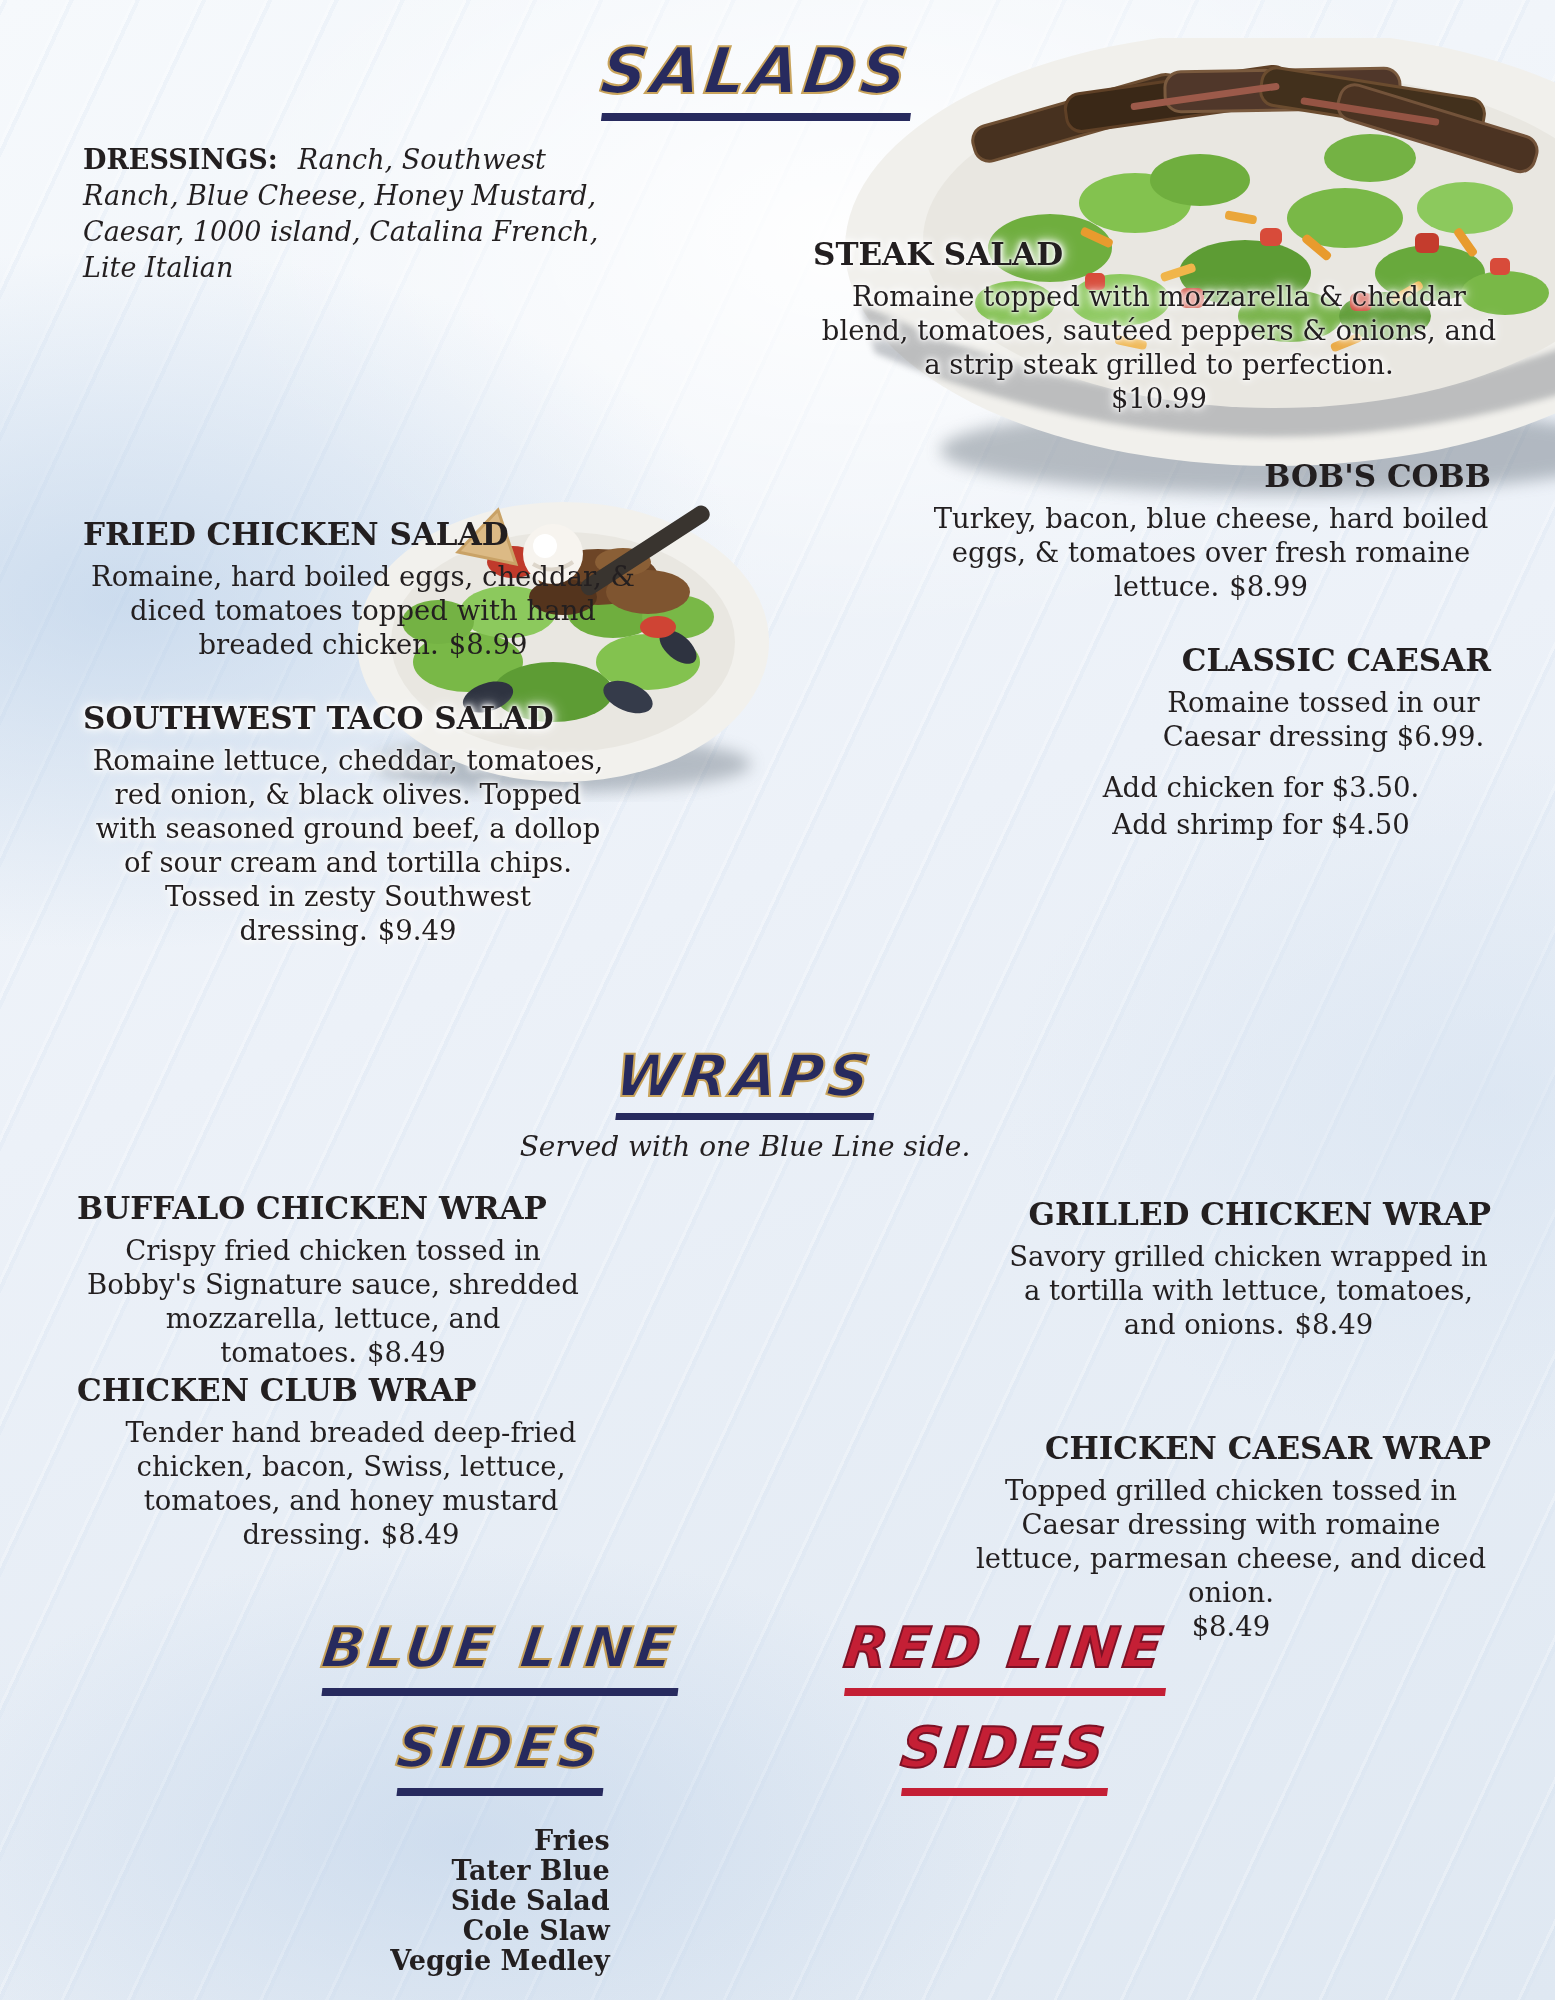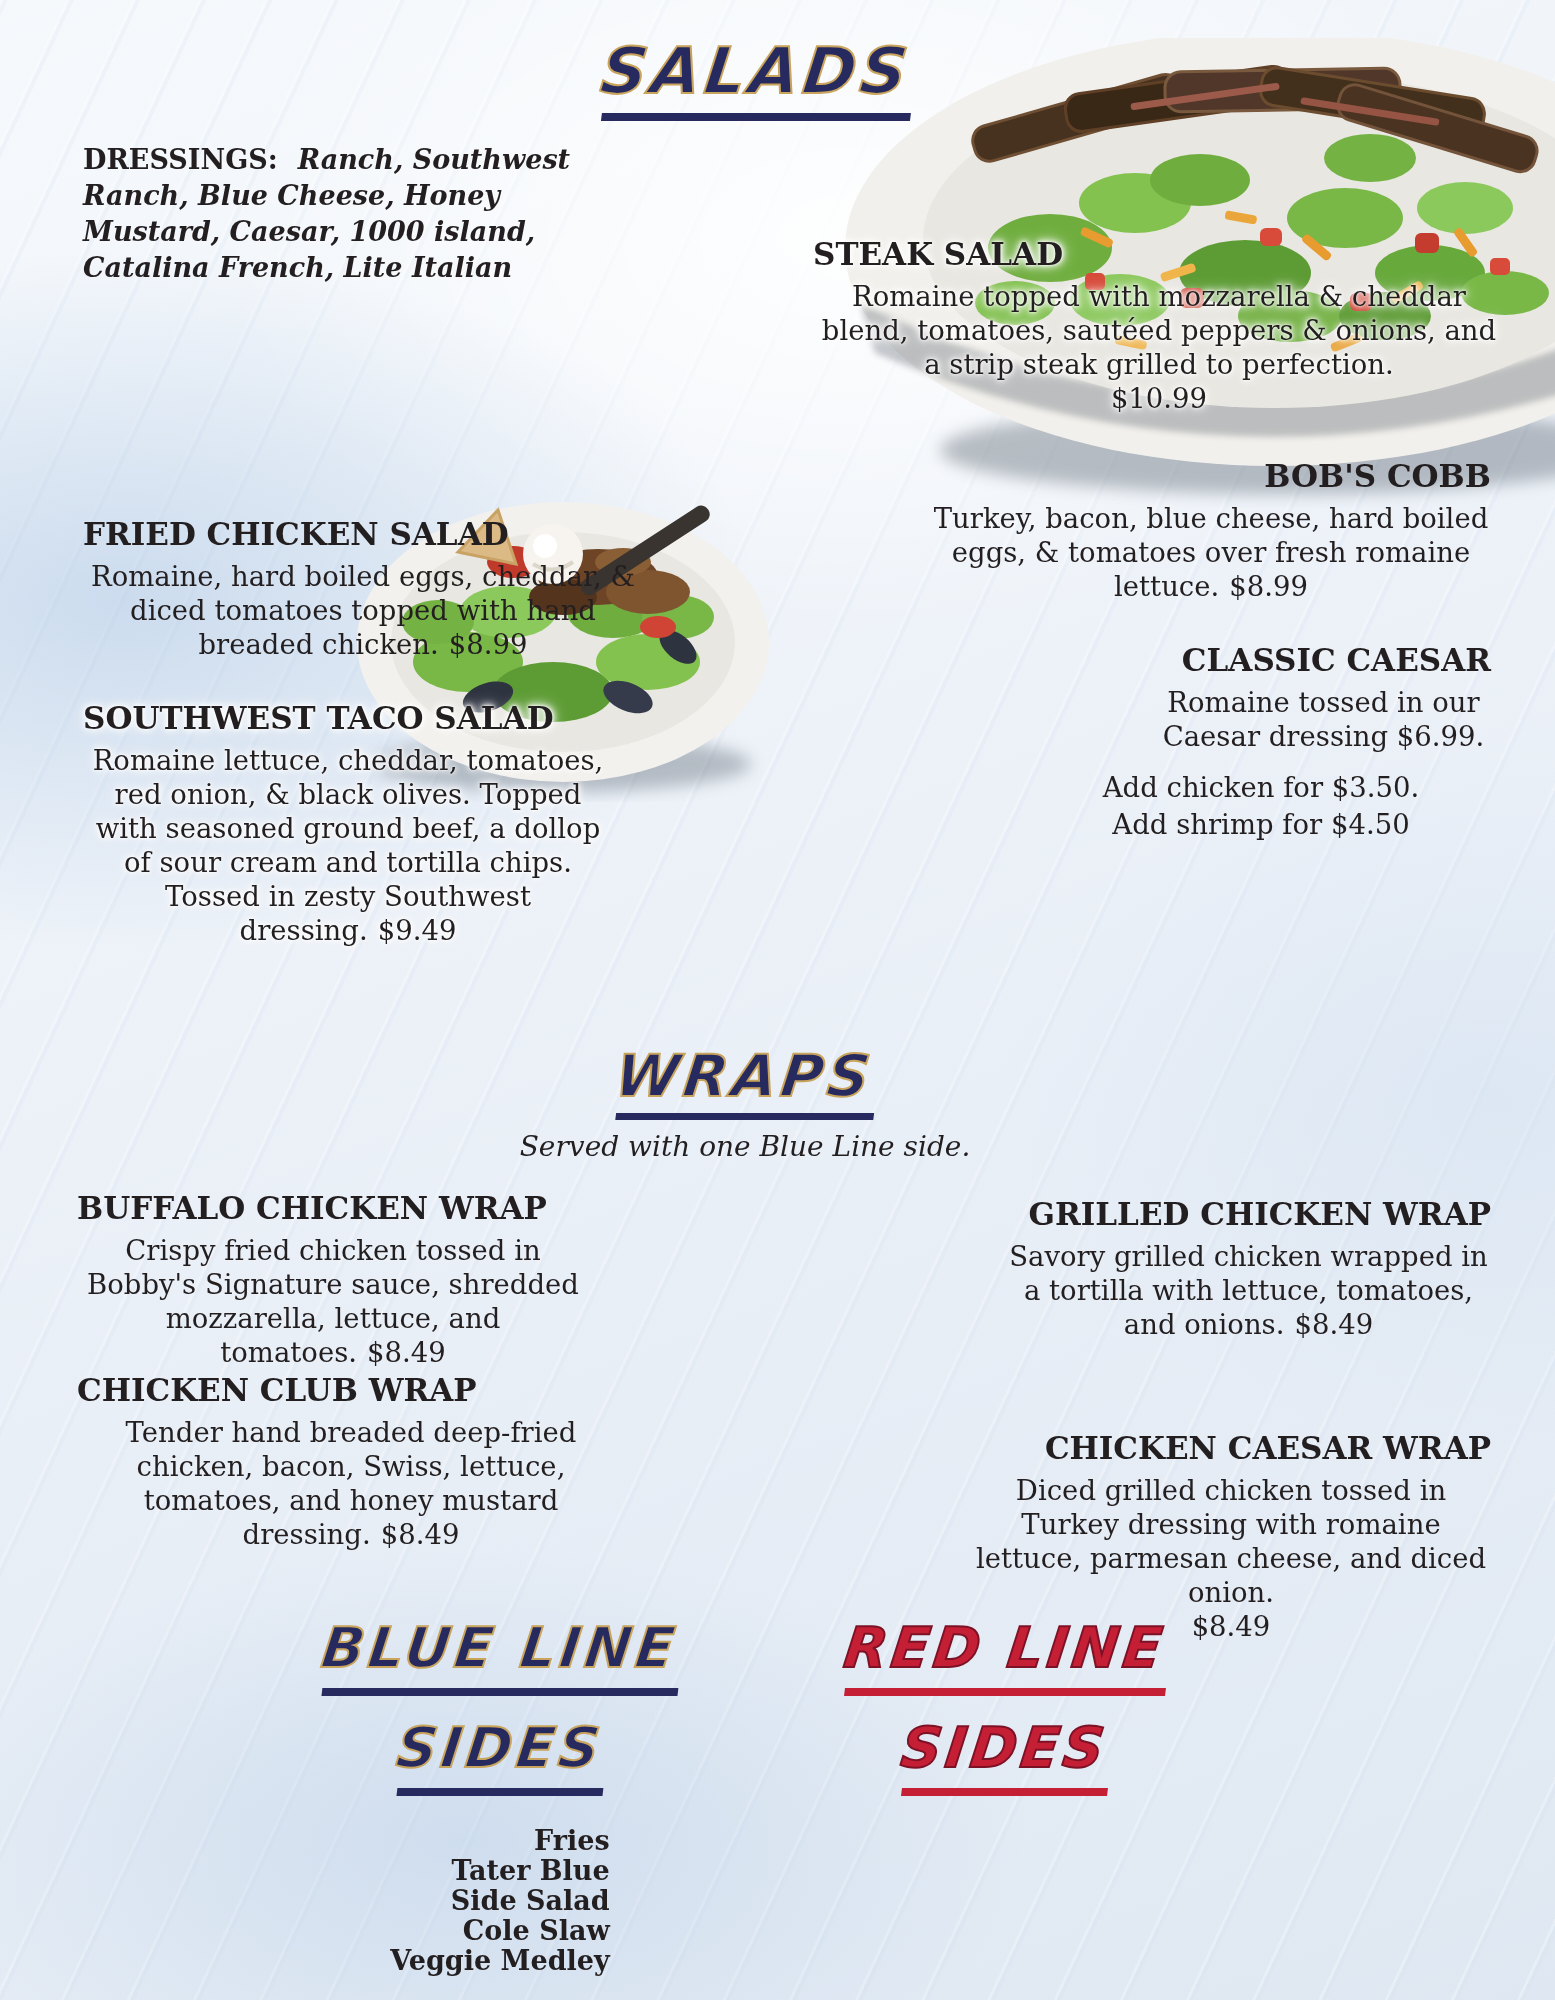--- a/index.html
+++ b/index.html
@@ -36,21 +36,21 @@
   .mi h3 { font:700 31px/40px "DejaVu Serif", serif; margin:0; }
   .mi p  { font:400 27.5px/34px "DejaVu Serif", serif; margin:5px 0 0;text-align:center; }
   .right { text-align:right; }
   .pi { margin-left:10px; }
   .price-block { display:block; }
   .glow, .glow h3, .glow p {
     text-shadow: 0 0 3px #fff, 0 0 6px #fff, 0 0 10px #fff, 0 0 16px rgba(255,255,255,.9);
   }
   .dressings { position:absolute; left:83px; top:142px; width:548px; font:400 27px/36px "DejaVu Serif", serif; z-index:4; }
   .dressings .lbl { font-weight:700; margin-right:20px; font-style:normal; }
-  .dressings .lst { font-style:italic;font-weight:bold; }
+  .dressings .lst { font-style:italic; }
   .addons { margin-top:16px !important; line-height:37px !important; }
   .addons span { display:block; }
   
   .sides-list { font:700 27px/30px "DejaVu Serif", serif; text-align:right; margin-top:30px; color:var(--text,#231f20); }
   .sides-list .note { font-weight:400; font-style:italic; }
   .photo { position:absolute; z-index:1; }
 </style>
 </head>
 <body>
 
@@ -209,21 +209,21 @@
     <p><span>Tender hand breaded deep-fried chicken, bacon, Swiss, lettuce, tomatoes, and honey mustard dressing.</span><span class="pi">$8.49</span></p>
   </div>
 
   <div class="mi right" style="right:64px;top:1194px;width:520px;">
     <h3>GRILLED CHICKEN WRAP</h3>
     <p style="width:485px;margin-left:auto;"><span>Savory grilled chicken wrapped in a tortilla with lettuce, tomatoes, and onions.</span><span class="pi">$8.49</span></p>
   </div>
 
   <div class="mi right" style="right:64px;top:1428px;width:600px;">
     <h3>CHICKEN CAESAR WRAP</h3>
-    <p style="width:520px;margin-left:auto;"><span>Diced grilled chicken tossed in Turkey dressing  with romaine lettuce, parmesan cheese, and diced onion.</span><span class="price-block">$8.49</span></p>
+    <p style="width:520px;margin-left:auto;"><span>Topped grilled chicken tossed in Caesar dressing  with romaine lettuce, parmesan cheese, and diced onion.</span><span class="price-block">$8.49</span></p>
   </div>
 
   <div class="hdr" style="left:500px;top:1612px;">
     <div class="tl">
       <span class="st sz-sides">BLUE LINE</span>
       <div class="st-ul"></div>
     </div>
     <div class="tl" style="margin-bottom:0;">
       <span class="st sz-sides">SIDES</span>
       <div class="st-ul"></div>

